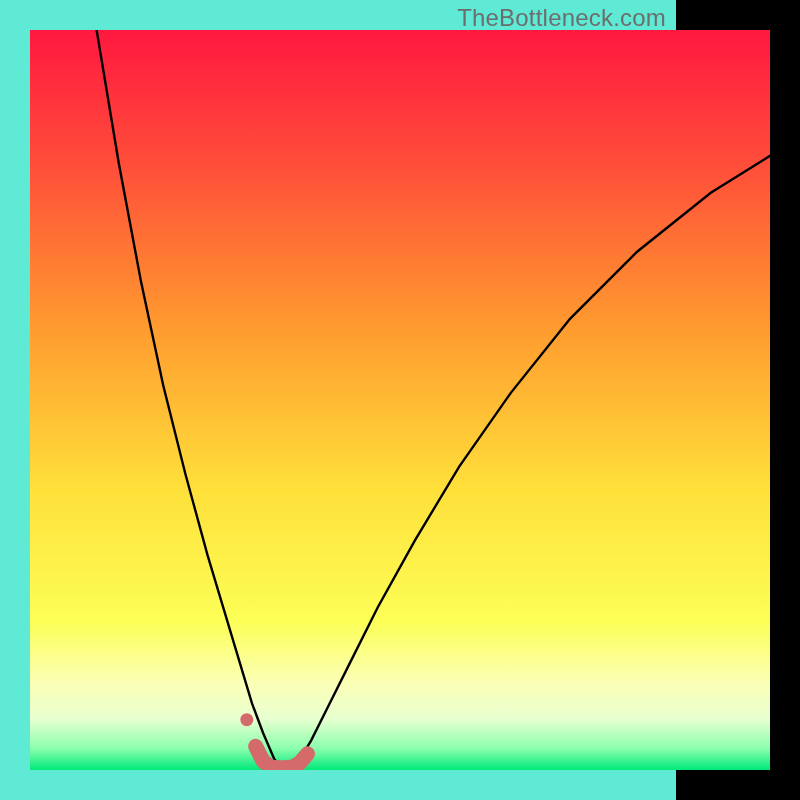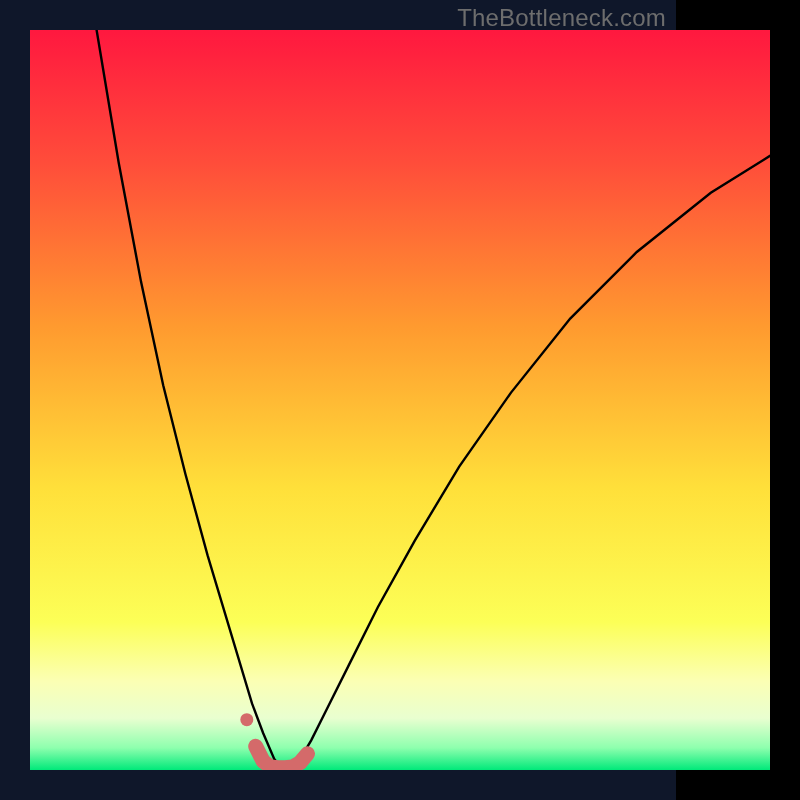--- a/index.html
+++ b/index.html
@@ -10,21 +10,21 @@
     background: #000;
     overflow: hidden;
     font-family: Arial, Helvetica, sans-serif;
   }
   .frame {
     position: absolute;
     left: 0;
     top: 0;
     width: 676px;
     height: 800px;
-    background: #0f172a;
+    background: #5eead4;
   }
   .watermark {
     position: absolute;
     top: 4px;
     right: 10px;
     color: #6d6d6d;
     font-size: 24px;
     font-weight: 500;
     letter-spacing: 0.2px;
   }

